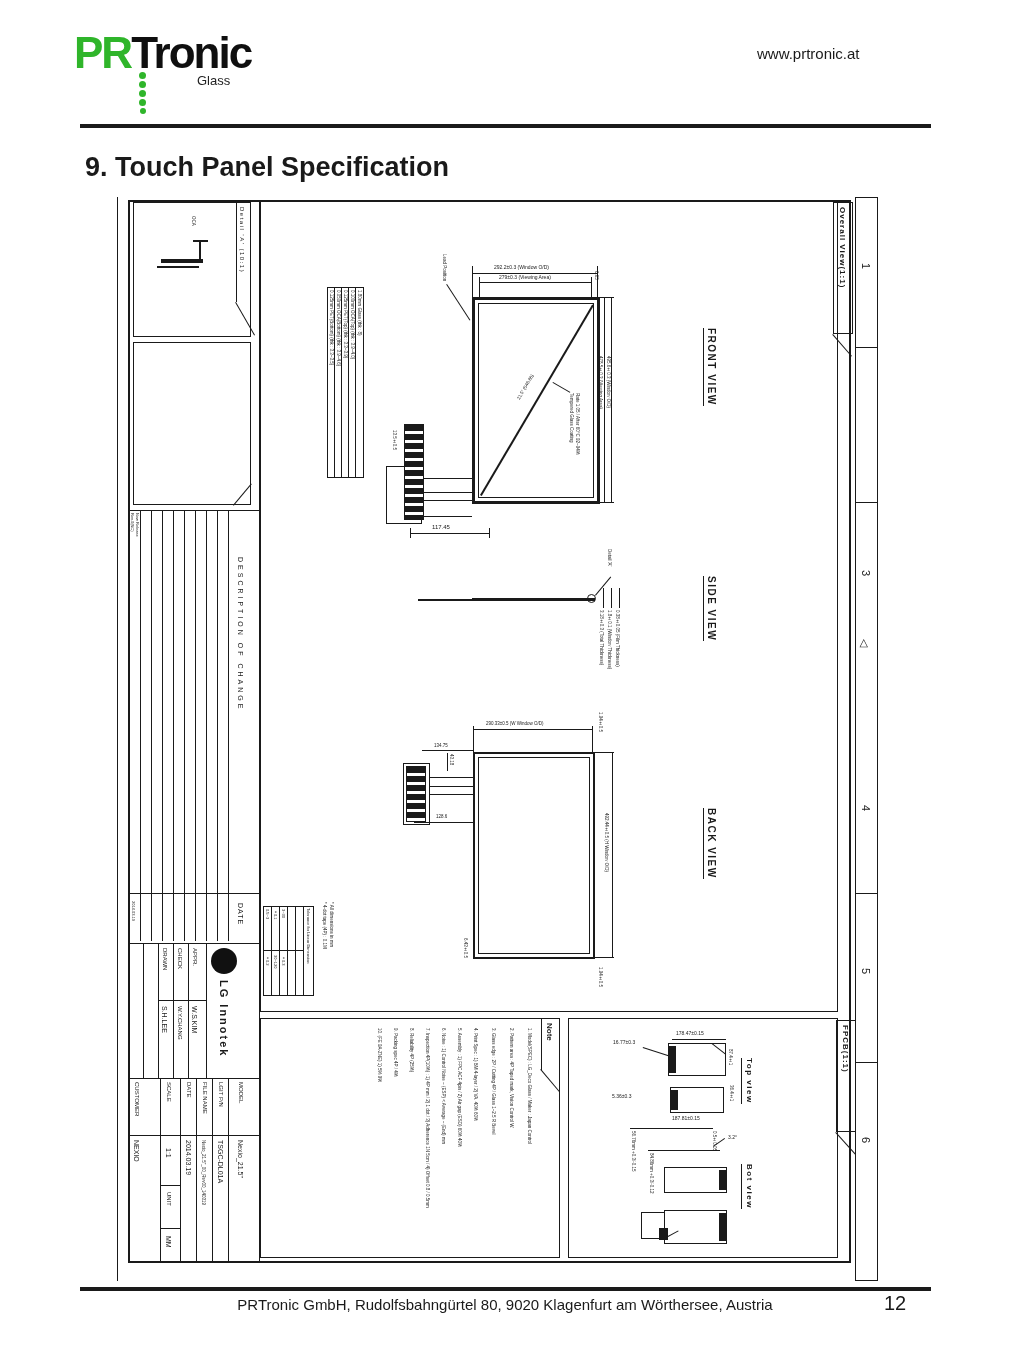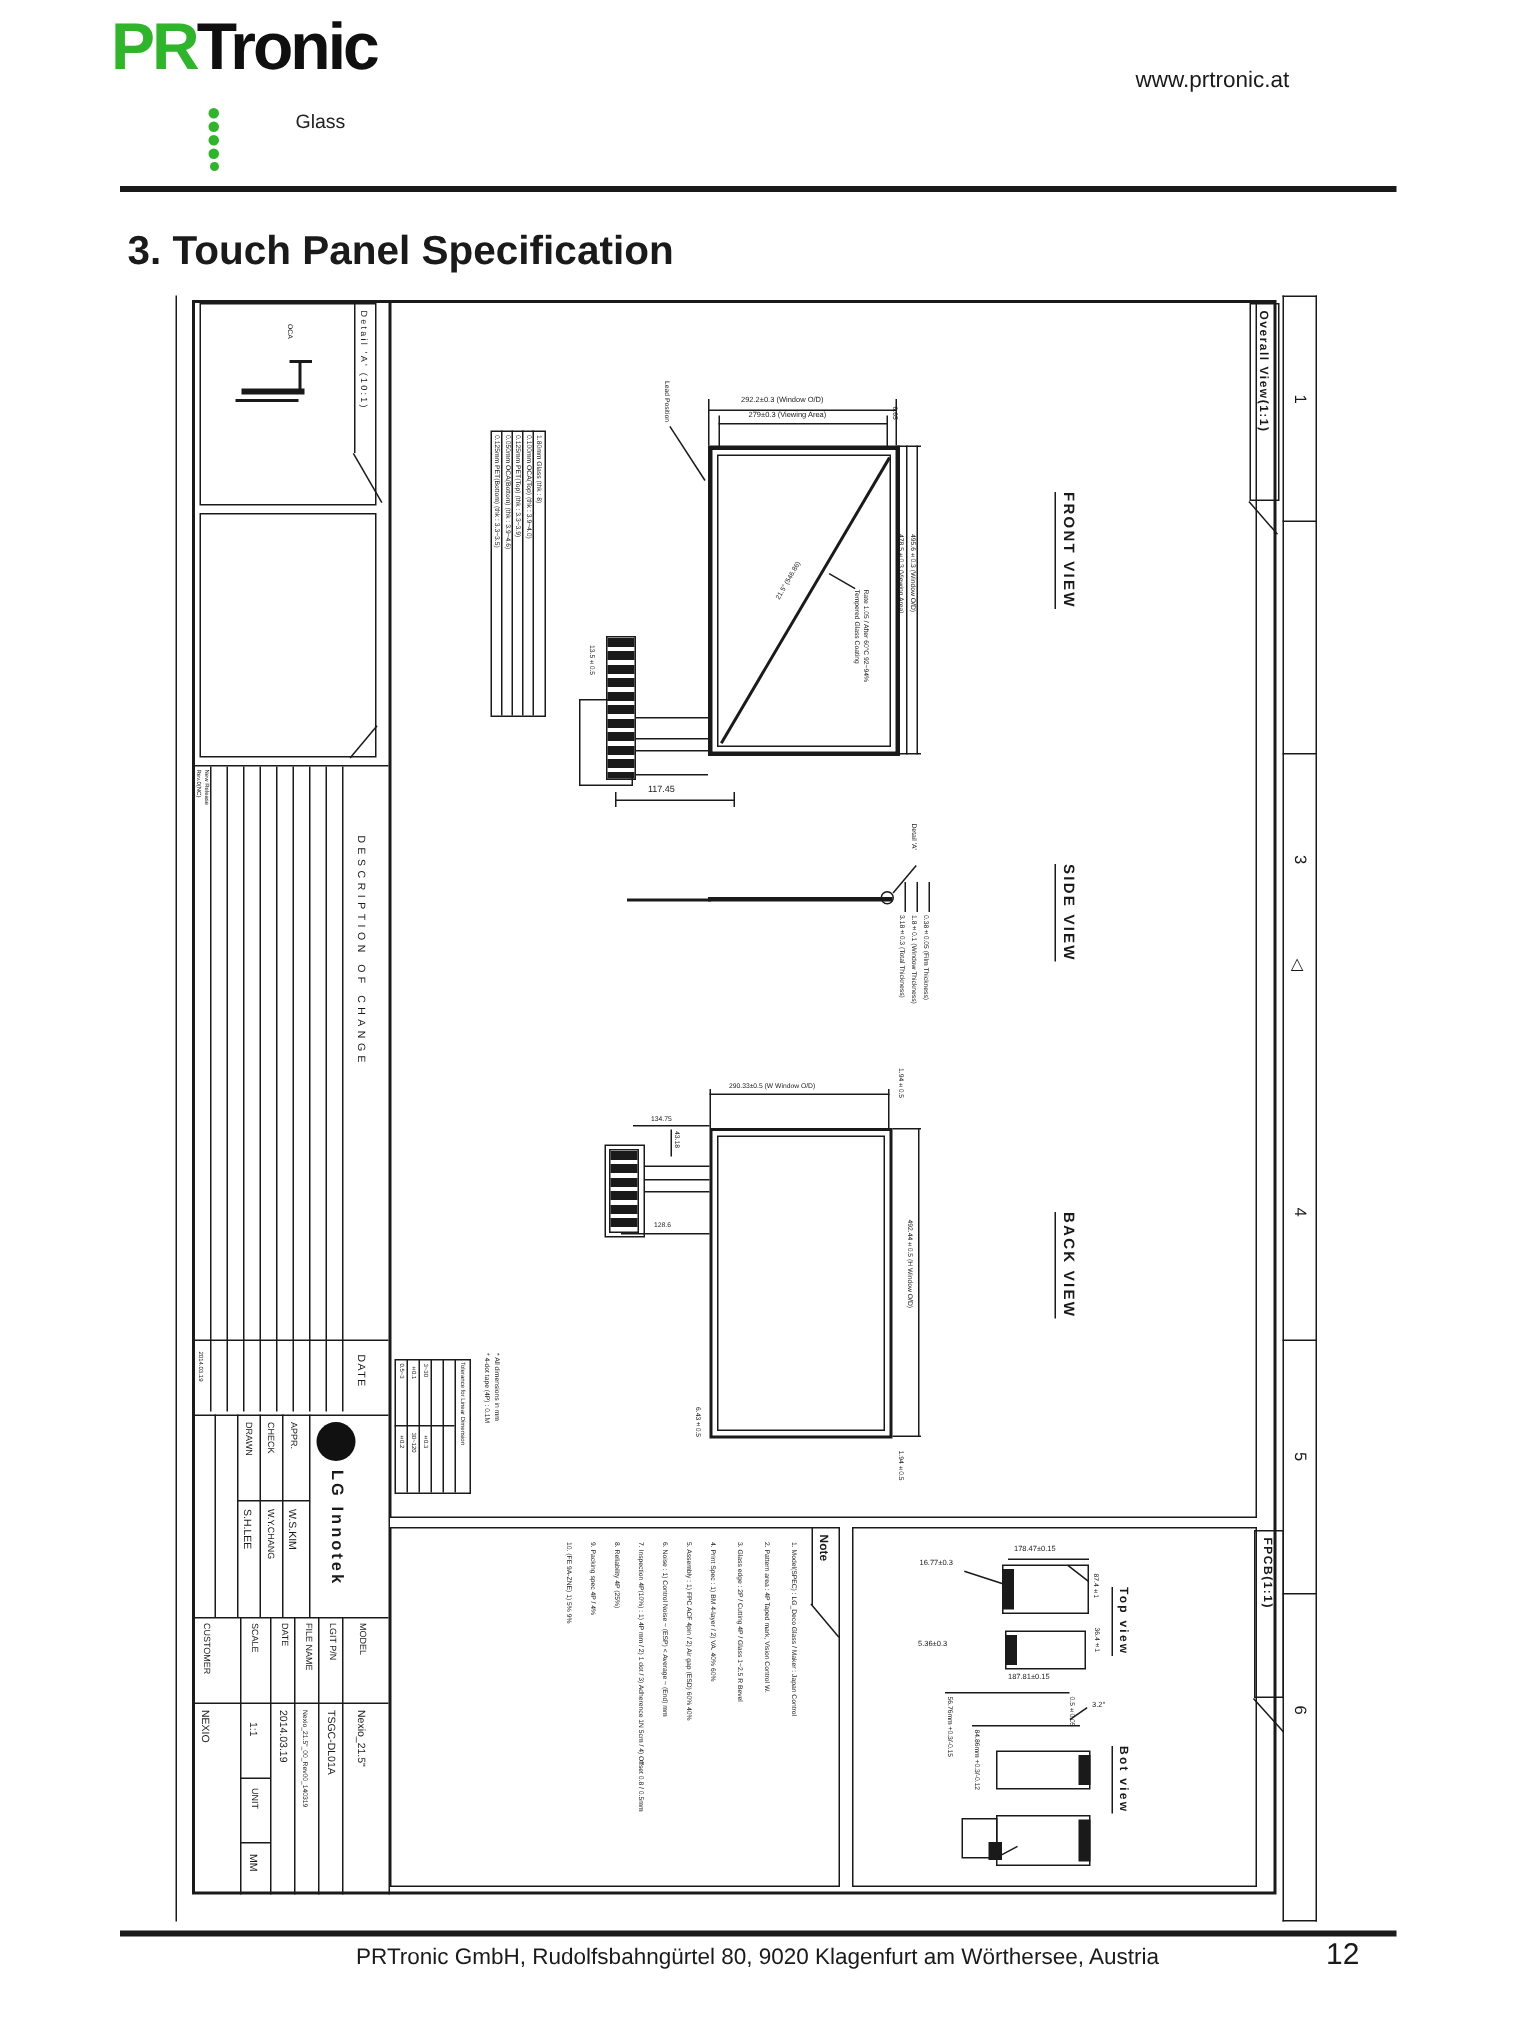--- a/index.html
+++ b/index.html
@@ -14,33 +14,33 @@
 .b{font-weight:bold}
 .vl{font-size:10px;letter-spacing:1.5px;border-left:1px solid #1a1a1a;padding-left:2px;font-weight:bold}
 .rot{transform-origin:0 0}
 .dot{width:7px;height:7px;border-radius:50%;background:#2fb52a;margin:2px auto 0}
 .pins{background:repeating-linear-gradient(180deg,#1a1a1a 0 6px,#fff 6px 9px);border:1px solid #1a1a1a}
 .lg-circle{width:26px;height:26px;border-radius:50%;background:#111}
 </style>
 </head>
 <body>
 
-<div class="t" style="left:74px;top:7px;font-size:44px;font-weight:bold;letter-spacing:-2px"><span style="color:#2fb52a">PR</span><span style="color:#0f0f0f">Tronic</span></div>
+<div class="t" style="left:74px;top:28px;font-size:44px;font-weight:bold;letter-spacing:-2px"><span style="color:#2fb52a">PR</span><span style="color:#0f0f0f">Tronic</span></div>
 <div class="abs" style="left:139px;top:70px">
   <div class="dot"></div>
   <div class="dot"></div>
   <div class="dot"></div>
   <div class="dot"></div>
   <div class="dot" style="width:6px;height:6px"></div>
 </div>
 <div class="t" style="left:197px;top:74px;font-size:13px;color:#222">Glass</div>
 <div class="t" style="left:757px;top:46px;font-size:15px">www.prtronic.at</div>
 <div class="ln" style="left:80px;top:124px;width:851px;height:4px"></div>
 
-<div class="t b" style="left:85px;top:152px;font-size:27px">3. Touch Panel Specification</div>
+<div class="t b" style="left:85px;top:152px;font-size:27px">9. Touch Panel Specification</div>
 
 <div class="ln" style="left:117px;top:197px;width:1px;height:1084px"></div>
 <div class="bx" style="left:128px;top:200px;width:723px;height:1063px;border-width:2px"></div>
 
 <div class="ln" style="left:855px;top:197px;width:1px;height:1084px"></div>
 <div class="ln" style="left:877px;top:197px;width:1px;height:1084px"></div>
 <div class="ln" style="left:855px;top:197px;width:23px;height:1px"></div>
 <div class="ln" style="left:855px;top:347px;width:23px;height:1px"></div>
 <div class="ln" style="left:855px;top:502px;width:23px;height:1px"></div>
 <div class="ln" style="left:855px;top:893px;width:23px;height:1px"></div>

